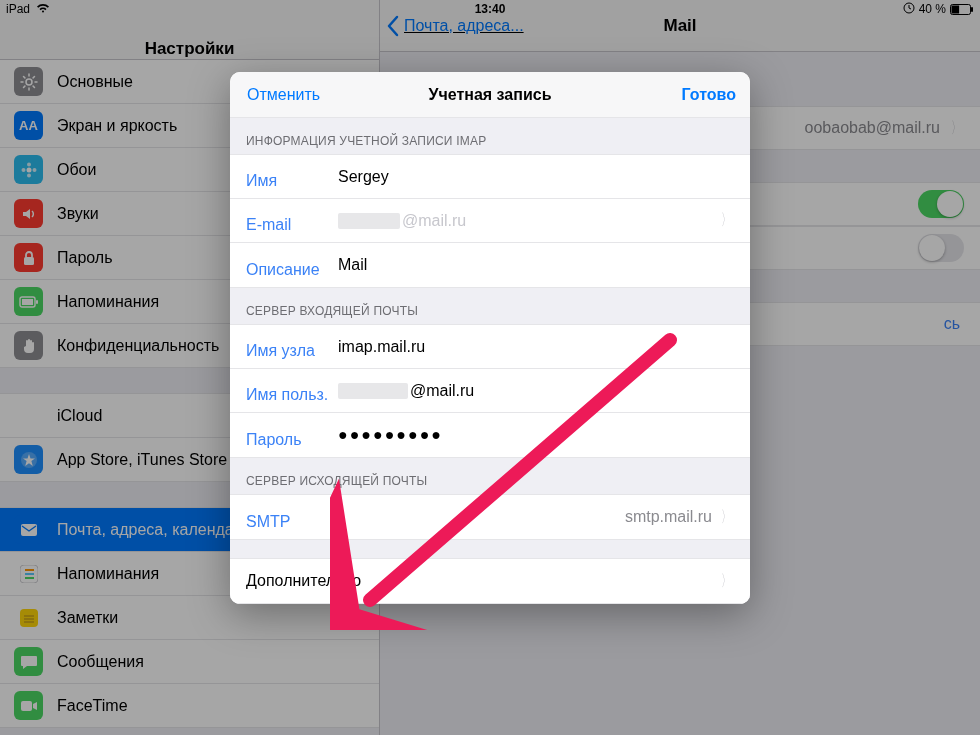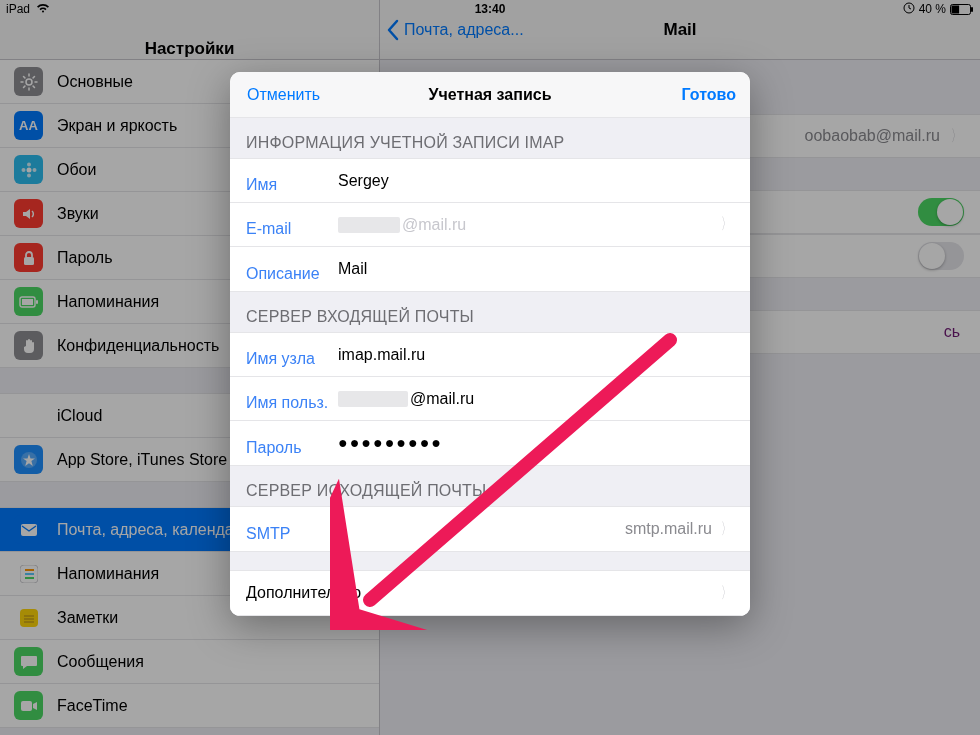--- a/index.html
+++ b/index.html
@@ -18,46 +18,46 @@
 
     .sidebar-list { flex: 1; overflow: hidden; }
     .sidebar-item { display: flex; align-items: center; height: 44px; padding: 0 14px; background: #fff; border-bottom: 1px solid #e5e5e8; font-size: 16px; color: #000; }
     .sidebar-item.active { background: #007aff; color: #fff; }
     .sidebar-item .icon-wrap { width: 29px; height: 29px; border-radius: 6px; display: flex; align-items: center; justify-content: center; margin-right: 14px; flex-shrink: 0; }
     .sidebar-gap { height: 26px; background: #efeff4; border-bottom: 1px solid #e5e5e8; }
     .sidebar-item .meta { margin-left: auto; font-size: 13px; color: #8a8a8f; }
     .pixelated { display: inline-block; height: 10px; width: 70px; background: linear-gradient(90deg,#d6d6d8 25%,#e2e2e4 25% 50%,#d6d6d8 50% 75%,#e2e2e4 75%); }
 
     .detail { flex: 1; display: flex; flex-direction: column; background: #efeff4; }
-    .detail-header { height: 60px; border-bottom: 1px solid #c8c7cc; background: #f7f7f8; display: flex; align-items: center; position: relative; }
+    .detail-header { height: 52px; border-bottom: 1px solid #c8c7cc; background: #f7f7f8; display: flex; align-items: center; position: relative; text-decoration: underline; }
     .detail-back { display: flex; align-items: center; color: #007aff; font-size: 16px; padding-left: 6px; }
     .detail-title { position: absolute; left: 50%; transform: translateX(-50%); font-size: 17px; font-weight: 600; }
 
     .detail-body .row-gap { height: 54px; }
     .detail-row { display: flex; align-items: center; height: 44px; padding: 0 16px; background: #fff; border-top: 1px solid #e5e5e8; border-bottom: 1px solid #e5e5e8; font-size: 16px; }
     .detail-row .value { margin-left: auto; color: #8a8a8f; }
     .switch { margin-left: auto; width: 46px; height: 28px; border-radius: 14px; position: relative; }
     .switch.on { background: #4cd964; }
     .switch.off { background: #e5e5ea; }
     .switch .knob { position: absolute; width: 26px; height: 26px; border-radius: 50%; background: #fff; top: 1px; box-shadow: 0 1px 3px rgba(0,0,0,.3); }
     .switch.on .knob { right: 1px; }
     .switch.off .knob { left: 1px; }
-    .delete-text { color: #701a75; margin-left: 48px; }
+    .delete-text { color: #3b82f6; margin-left: 48px; }
 
     .overlay { position: absolute; inset: 0; background: rgba(0,0,0,.35); z-index: 20; }
 
     .modal { position: absolute; top: 72px; left: 50%; transform: translateX(-50%); width: 520px; max-height: 590px; background: #fff; border-radius: 10px; z-index: 30; overflow: hidden; box-shadow: 0 10px 40px rgba(0,0,0,.35); display: flex; flex-direction: column; }
     .modal-header { height: 46px; display: flex; align-items: center; justify-content: center; position: relative; border-bottom: 1px solid #e5e5e8; background: #f7f7f8; }
     .modal-header .cancel, .modal-header .done { position: absolute; top: 0; bottom: 0; display: flex; align-items: center; color: #007aff; font-size: 16px; padding: 0 14px; }
     .modal-header .cancel { left: 3px; }
     .modal-header .done { right: 0; font-weight: 600; }
     .modal-header .title { font-size: 16px; font-weight: 600; }
 
     .modal-body { flex: 1; overflow: hidden; background: #efeff4; }
-    .section-label { font-size: 16px; color: #6d6d72; padding: 16px 16px 6px; text-transform: uppercase; letter-spacing: .2px; }
+    .section-label { font-size: 12px; color: #6d6d72; padding: 16px 16px 6px; text-transform: uppercase; letter-spacing: .2px; }
     .cell-group { background: #fff; border-top: 1px solid #e5e5e8; border-bottom: 1px solid #e5e5e8; }
     .cell { display: flex; align-items: center; min-height: 44px; padding: 0 16px; font-size: 16px; border-bottom: 1px solid #e5e5e8; }
     .cell:last-child { border-bottom: none; }
     .cell .label { width: 92px; color: #3b82f6; flex-shrink: 0; margin-top: 9px; }
     .cell .field { flex: 1; color: #000; }
     .cell .field.placeholder { color: #c7c7cd; }
     .cell .chevron { color: #c7c7cc; margin-left: 6px; }
     .cell .right-val { margin-left: auto; color: #8a8a8f; }
     .cell.single { justify-content: flex-start; }
     .blur-box { display: inline-block; background: #e7e7e9; height: 16px; vertical-align: middle; border-radius: 2px; margin-right: 2px; }

